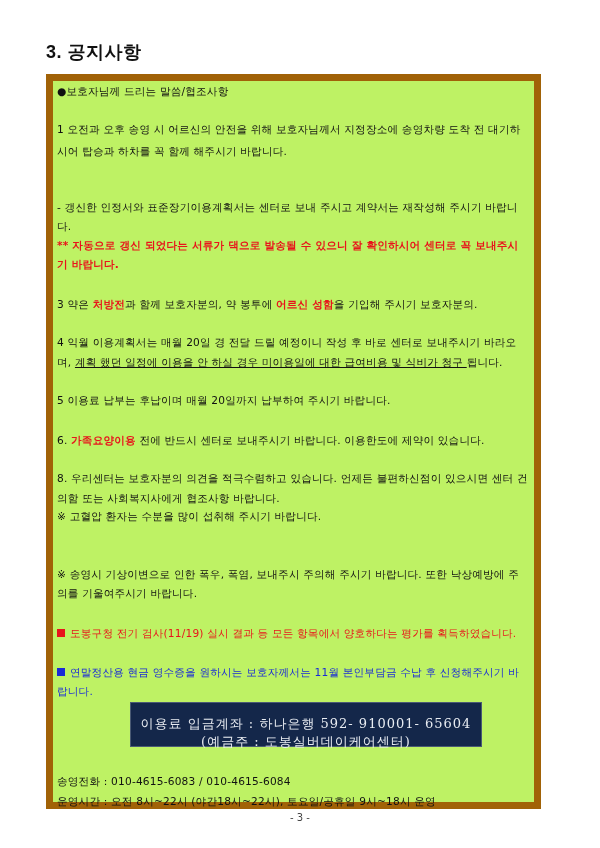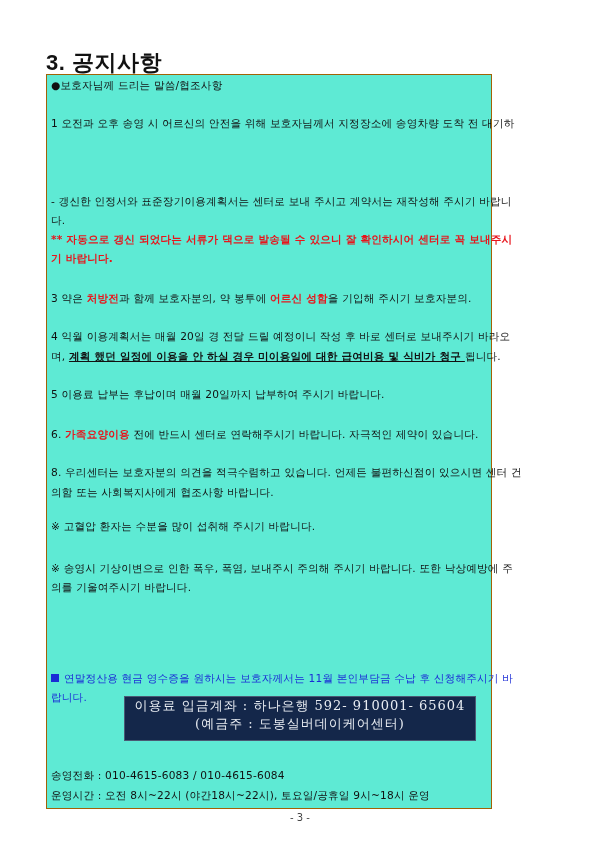--- a/index.html
+++ b/index.html
@@ -1,72 +1,76 @@
 <!DOCTYPE html>
 <html><head>
 <meta charset="utf-8">
 <style>
   html, body { margin:0; padding:0; background:#ffffff; }
   body { width:600px; height:848px; position:relative; overflow:hidden;
          font-family:"DejaVu Sans","Liberation Sans",sans-serif; color:#111; }
-  .title { position:absolute; left:46px; top:48px; font-size:22px; font-weight:bold;
+  .title { position:absolute; left:46px; top:40px; font-size:18px; font-weight:bold;
            font-family:"Liberation Sans","DejaVu Sans",sans-serif; letter-spacing:0.5px; }
-  .box { position:absolute; left:46px; top:74px; width:446px; height:735px;
-         background:#5eead4; border:1px solid #a16207; box-sizing:border-box; }
+  .box { position:absolute; left:46px; top:74px; width:495px; height:735px;
+         background:#bef264; border:7px solid #a16207; box-sizing:border-box; }
   .line { position:absolute; left:4px; right:4px; font-size:10.6px; line-height:14px;
           white-space:nowrap; letter-spacing:0.2px; }
   .red { color:#e8141b; font-weight:bold; }
   .redplain { color:#e8141b; }
-  .ul { text-decoration:underline;font-weight:bold; }
+  .ul { text-decoration:underline; }
   .sq-red { display:inline-block; width:8px; height:8px; background:#e8141b; margin-right:5px; vertical-align:0px; }
   .sq-blue { display:inline-block; width:8px; height:8px; background:#1a2bd6; margin-right:5px; vertical-align:0px; }
-  .blue { color:#1a2bd6;margin-top:12px; }
+  .blue { color:#1a2bd6; }
   .bank { position:absolute; left:77px; top:621px; width:352px; height:45px;
           background:#14274a; border:1px solid #4a5a74; box-sizing:border-box;
           color:#e8ecf2; font-family:"DejaVu Serif","Liberation Serif",serif;
-          text-align:center; font-size:13px; line-height:18px; padding-top:0; letter-spacing:1px; }
+          text-align:center; font-size:13px; line-height:18px; padding-top:12px; letter-spacing:1px; }
   .footer { position:absolute; left:0; width:600px; top:812px; text-align:center; font-size:10px; color:#444; }
 </style>
 </head>
 <body>
 
 <div class="title">3. 공지사항</div>
 
 <div class="box">
   <div class="line" style="top:3px">●보호자님께 드리는 말씀/협조사항</div>
 
   <div class="line" style="top:41px">1 오전과 오후 송영 시 어르신의 안전을 위해 보호자님께서 지정장소에 송영차량 도착 전 대기하</div>
+  <div class="line" style="top:63px">시어 탑승과 하차를 꼭 함께 해주시기 바랍니다.</div>
 
   <div class="line" style="top:119px">- 갱신한 인정서와 표준장기이용계획서는 센터로 보내 주시고 계약서는 재작성해 주시기 바랍니</div>
   <div class="line" style="top:138px">다.</div>
   <div class="line red" style="top:157px">** 자동으로 갱신 되었다는 서류가 댁으로 발송될 수 있으니 잘 확인하시어 센터로 꼭 보내주시</div>
   <div class="line red" style="top:176px">기 바랍니다.</div>
 
   <div class="line" style="top:216px">
     <span>3 약은 </span><span class="red">처방전</span><span>과 함께 보호자분의, 약 봉투에 </span><span class="red">어르신 성함</span><span>을 기입해 주시기 보호자분의.</span>
   </div>
 
   <div class="line" style="top:254px">4 익월 이용계획서는 매월 20일 경 전달 드릴 예정이니 작성 후 바로 센터로 보내주시기 바라오</div>
   <div class="line" style="top:274px">
     <span>며, </span><span class="ul">계획 했던 일정에 이용을 안 하실 경우 미이용일에 대한 급여비용 및 식비가 청구 </span><span>됩니다.</span>
   </div>
 
   <div class="line" style="top:312px">5 이용료 납부는 후납이며 매월 20일까지 납부하여 주시기 바랍니다.</div>
 
   <div class="line" style="top:352px">
-    <span>6. </span><span class="red">가족요양이용</span><span> 전에 반드시 센터로 연락해주시기 바랍니다. 자극적인 제약이 있습니다.</span>
+    <span>6. </span><span class="red">가족요양이용</span><span> 전에 반드시 센터로 보내주시기 바랍니다. 이용한도에 제약이 있습니다.</span>
   </div>
 
   <div class="line" style="top:390px">8. 우리센터는 보호자분의 의견을 적극수렴하고 있습니다. 언제든 불편하신점이 있으시면 센터 건</div>
   <div class="line" style="top:410px">의함 또는 사회복지사에게 협조사항 바랍니다.</div>
 
-  <div class="line" style="top:444px">※ 고혈압 환자는 수분을 많이 섭취해 주시기 바랍니다.</div>
+  <div class="line" style="top:428px">※ 고혈압 환자는 수분을 많이 섭취해 주시기 바랍니다.</div>
   <div class="line" style="top:486px">※ 송영시 기상이변으로 인한 폭우, 폭염, 보내주시 주의해 주시기 바랍니다. 또한 낙상예방에 주</div>
   <div class="line" style="top:505px">의를 기울여주시기 바랍니다.</div>
 
+  <div class="line redplain" style="top:545px">
+    <span class="sq-red"></span><span>도봉구청 전기 검사(11/19) 실시 결과 등 모든 항목에서 양호하다는 평가를 획득하였습니다.</span>
+  </div>
 
   <div class="line blue" style="top:584px">
     <span class="sq-blue"></span><span>연말정산용 현금 영수증을 원하시는 보호자께서는 11월 본인부담금 수납 후 신청해주시기 바</span>
   </div>
   <div class="line blue" style="top:603px">랍니다.</div>
 
   <div class="bank">
     <div>이용료 입금계좌 : 하나은행 592- 910001- 65604</div>
     <div>(예금주 : 도봉실버데이케어센터)</div>
   </div>

